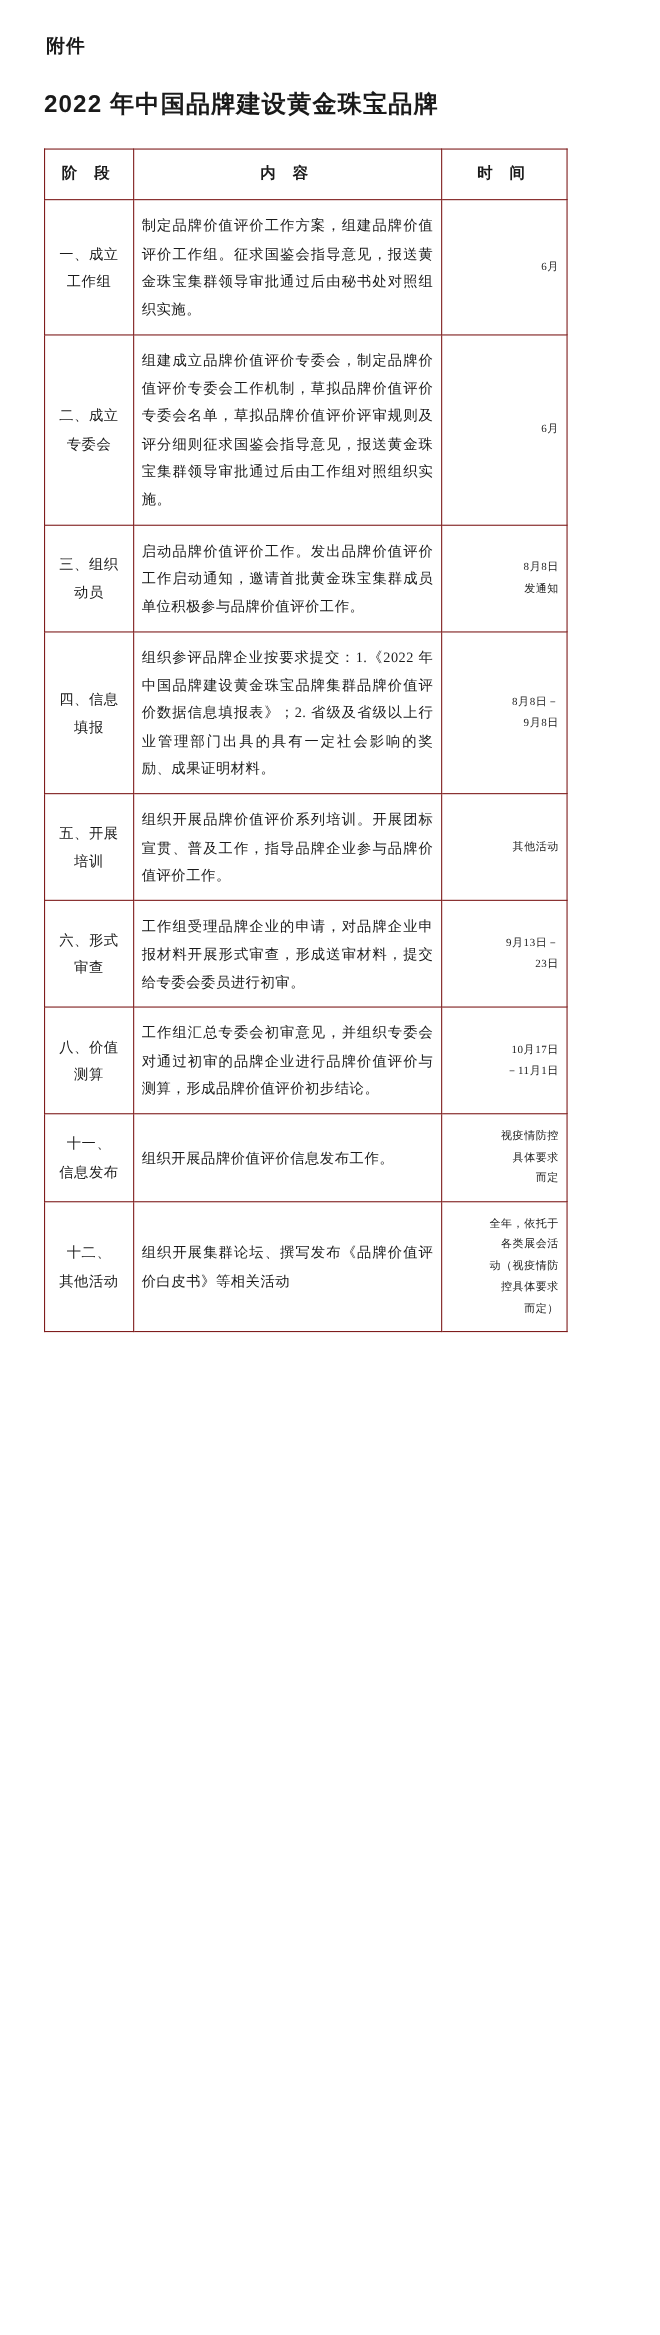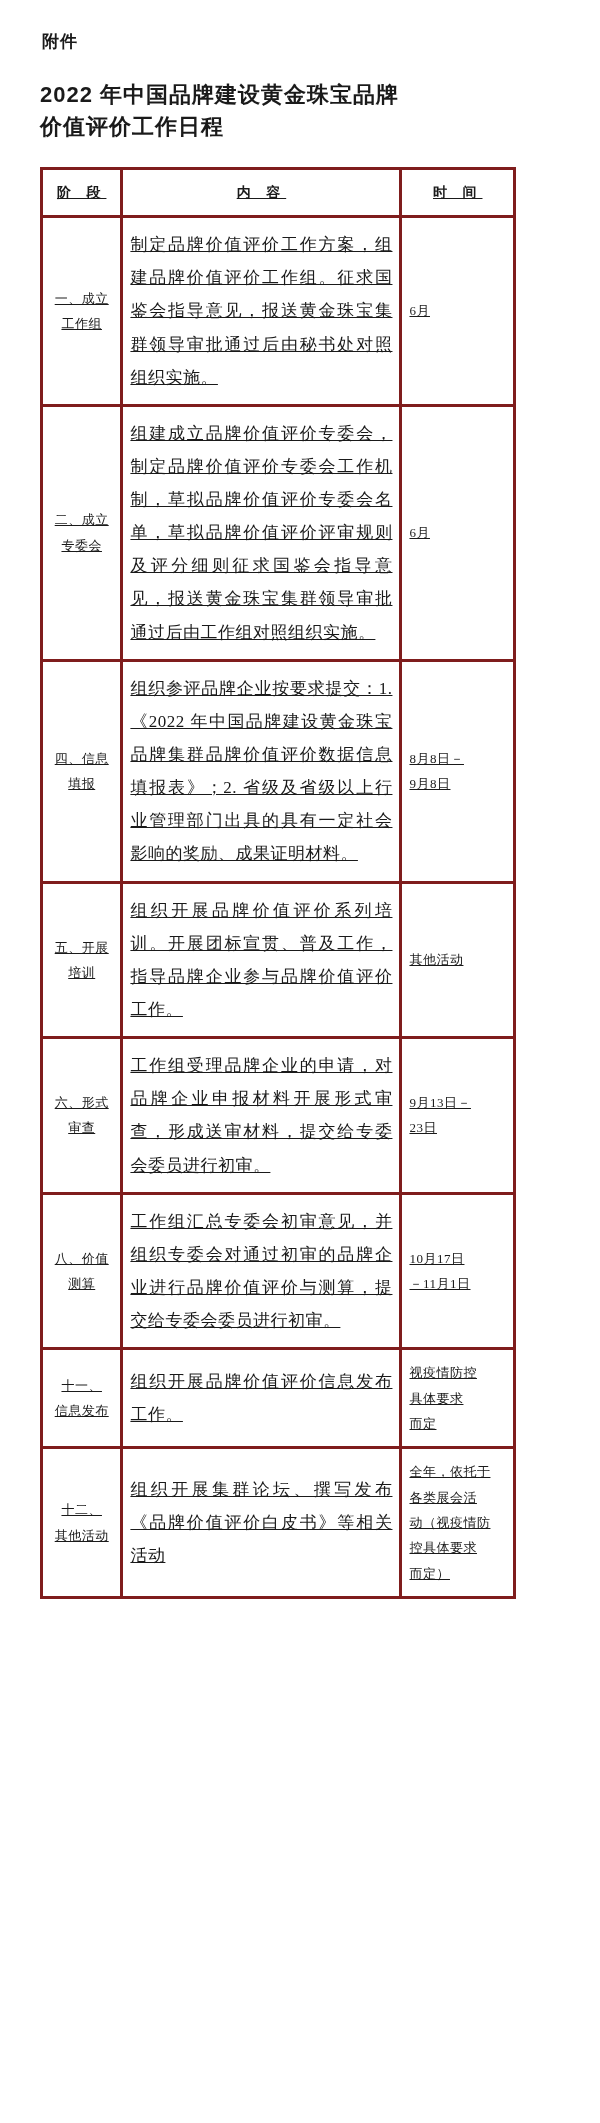--- a/index.html
+++ b/index.html
@@ -39,65 +39,63 @@
     display: block;
   }
   table.schedule {
     border-collapse: collapse;
     width: 100%;
     table-layout: fixed;
     font-size: 12.5px;
   }
   table.schedule th,
   table.schedule td {
-    border: 3px solid #7f1d1d;
+    border: 1px solid #7f1d1d;
     vertical-align: middle;
     padding: 10px 7px;
     line-height: 1.95;
     letter-spacing: 0.5px;
-    text-decoration: underline;
   }
   table.schedule thead th {
     text-align: center;
     font-weight: bold;
     font-size: 14px;
     letter-spacing: 6px;
     padding: 9px 4px;
   }
   col.c-stage { width: 17%; }
   col.c-content { width: 59%; }
   col.c-time { width: 24%; }
   td.stage {
     text-align: center;
     font-size: 13px;
     letter-spacing: 1px;
     line-height: 2.0;
   }
   td.content {
     text-align: justify;
     text-justify: inter-ideograph;
-    font-size: 17px;
+    font-size: 13px;
   }
   td.time {
-    text-align: left;
-    font-size: 13px;
+    text-align: right;
+    font-size: 10px;
     line-height: 2.0;
   }
   .nowrap-line { display: block; }
 </style>
 </head>
 <body>
 
 <div class="page">
 
   <div class="attachment-label">附件</div>
 
   <div class="doc-title">
     <span class="line">2022 年中国品牌建设黄金珠宝品牌</span>
-    <span class="line">价值评价工作日程</span>
   </div>
 
   <table class="schedule">
     <colgroup>
       <col class="c-stage">
       <col class="c-content">
       <col class="c-time">
     </colgroup>
     <thead>
       <tr>
@@ -122,20 +120,31 @@
             <span class="nowrap-line">二、成立</span>
             <span class="nowrap-line">专委会</span>
           </td>
           <td class="content">组建成立品牌价值评价专委会，制定品牌价值评价专委会工作机制，草拟品牌价值评价专委会名单，草拟品牌价值评价评审规则及评分细则征求国鉴会指导意见，报送黄金珠宝集群领导审批通过后由工作组对照组织实施。</td>
           <td class="time">
             <span class="nowrap-line">6月</span>
           </td>
         </tr>
         <tr>
           <td class="stage">
+            <span class="nowrap-line">三、组织</span>
+            <span class="nowrap-line">动员</span>
+          </td>
+          <td class="content">启动品牌价值评价工作。发出品牌价值评价工作启动通知，邀请首批黄金珠宝集群成员单位积极参与品牌价值评价工作。</td>
+          <td class="time">
+            <span class="nowrap-line">8月8日</span>
+            <span class="nowrap-line">发通知</span>
+          </td>
+        </tr>
+        <tr>
+          <td class="stage">
             <span class="nowrap-line">四、信息</span>
             <span class="nowrap-line">填报</span>
           </td>
           <td class="content">组织参评品牌企业按要求提交：1.《2022 年中国品牌建设黄金珠宝品牌集群品牌价值评价数据信息填报表》；2. 省级及省级以上行业管理部门出具的具有一定社会影响的奖励、成果证明材料。</td>
           <td class="time">
             <span class="nowrap-line">8月8日－</span>
             <span class="nowrap-line">9月8日</span>
           </td>
         </tr>
         <tr>
@@ -157,21 +166,21 @@
           <td class="time">
             <span class="nowrap-line">9月13日－</span>
             <span class="nowrap-line">23日</span>
           </td>
         </tr>
         <tr>
           <td class="stage">
             <span class="nowrap-line">八、价值</span>
             <span class="nowrap-line">测算</span>
           </td>
-          <td class="content">工作组汇总专委会初审意见，并组织专委会对通过初审的品牌企业进行品牌价值评价与测算，提交给专委会委员进行初审。</td>
+          <td class="content">工作组汇总专委会初审意见，并组织专委会对通过初审的品牌企业进行品牌价值评价与测算，形成品牌价值评价初步结论。</td>
           <td class="time">
             <span class="nowrap-line">10月17日</span>
             <span class="nowrap-line">－11月1日</span>
           </td>
         </tr>
         <tr>
           <td class="stage">
             <span class="nowrap-line">十一、</span>
             <span class="nowrap-line">信息发布</span>
           </td>

